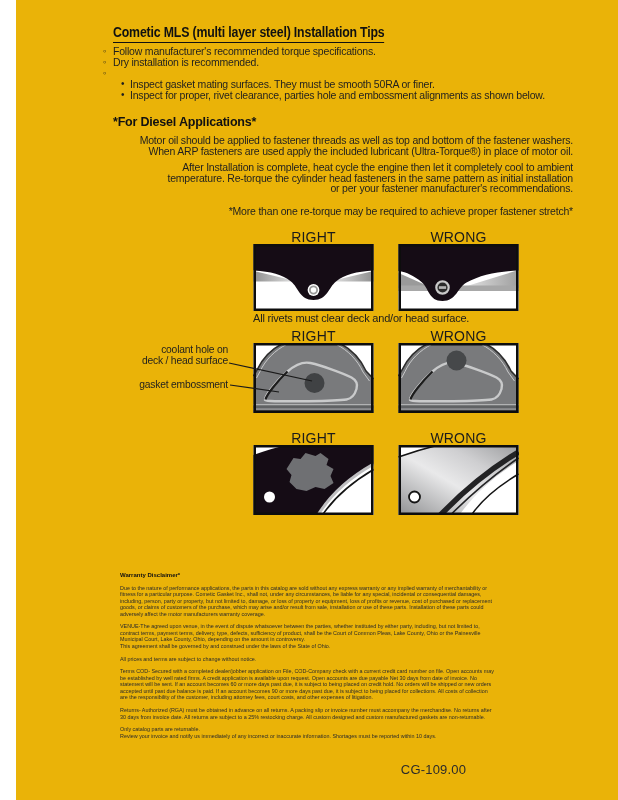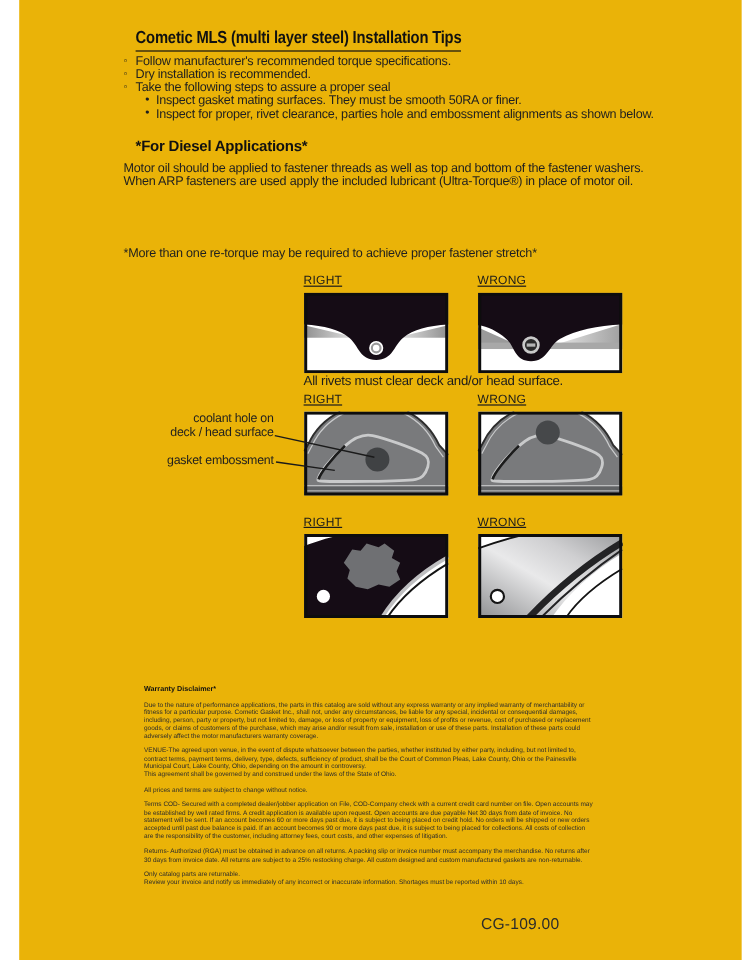--- a/index.html
+++ b/index.html
@@ -11,26 +11,26 @@
          border-bottom:1.6px solid #111;padding-bottom:2px;transform:scaleX(.85);
          transform-origin:left top;white-space:nowrap;}
 
   .tips{left:87px;top:46px;font-size:10.5px;line-height:10.9px;color:#1f1f1f;}
   .b-row{display:flex;}
   .b-marker{width:10px;font-size:9.5px;}
   .sb-row{display:flex;margin-left:18px;}
   .sb-marker{width:9px;font-size:10px;}
 
   .diesel-h{left:97px;top:115px;font-size:12.5px;font-weight:bold;color:#111;}
-  .para{left:87px;font-size:10.5px;line-height:10.5px;color:#1f1f1f;white-space:pre-line;width:460px;}
+  .para{left:97px;font-size:10.5px;line-height:10.5px;color:#1f1f1f;white-space:pre-line;width:460px;text-align:right;}
   .p1{top:135px;}
   .p2{top:162px;}
   .p3{top:206px;}
 
-  .fig-label{width:121px;font-size:10px;color:#1b1b1b;letter-spacing:.2px;text-decoration:underline;}
+  .fig-label{width:121px;text-align:center;font-size:14px;color:#1b1b1b;letter-spacing:.2px;}
   .lab-r1{left:237px;top:229px;} .lab-w1{left:382px;top:229px;}
   .lab-r2{left:237px;top:328px;} .lab-w2{left:382px;top:328px;}
   .lab-r3{left:237px;top:430px;} .lab-w3{left:382px;top:430px;}
   .panel{display:block;}
   .pan-r1{left:237px;top:244px;} .pan-w1{left:382px;top:244px;}
   .pan-r2{left:237px;top:343px;} .pan-w2{left:382px;top:343px;}
   .pan-r3{left:237px;top:445px;} .pan-w3{left:382px;top:445px;}
   .caption{left:237px;font-size:11px;color:#1c1c1c;white-space:pre-line;line-height:12px;}
   .cap1{top:312px;} .cap2{top:414px;} .cap3{top:516px;}
 
@@ -59,35 +59,37 @@
     <div class="b-row">
       <span class="b-marker">◦</span>
       <span>Follow manufacturer's recommended torque specifications.</span>
     </div>
     <div class="b-row">
       <span class="b-marker">◦</span>
       <span>Dry installation is recommended.</span>
     </div>
     <div class="b-row">
       <span class="b-marker">◦</span>
-      <span>Take the following steps to assure a proper seal</span>
     </div>
     <div class="sb-row">
       <span class="sb-marker">•</span>
       <span>Inspect gasket mating surfaces.  They must be smooth 50RA or finer.</span>
     </div>
     <div class="sb-row">
       <span class="sb-marker">•</span>
       <span>Inspect for proper, rivet clearance, parties hole and embossment alignments as shown below.</span>
     </div>
   </div>
 
   <div class="abs diesel-h">*For Diesel Applications*</div>
   <div class="abs para p1">Motor oil should be applied to fastener threads as well as top and bottom of the fastener washers.
 When ARP fasteners are used apply the included lubricant (Ultra-Torque®) in place of motor oil.</div>
+  <div class="abs para p2">After Installation is complete, heat cycle the engine then let it completely cool to ambient
+temperature. Re-torque the cylinder head fasteners in the same pattern as initial installation
+or per your fastener manufacturer's recommendations.</div>
   <div class="abs para p3">*More than one re-torque may be required to achieve proper fastener stretch*</div>
 
   <div class="abs fig-label lab-r1">RIGHT</div>
   <div class="abs fig-label lab-w1">WRONG</div>
 
   <svg class="abs panel pan-r1" width="121" height="67" viewBox="0 0 120 67">
     <defs>
       <linearGradient id="gw1" x1="0" y1="0" x2="1" y2="0">
         <stop offset="0" stop-color="#8f8f8f"></stop>
           <stop offset="1" stop-color="#e8e8e8"></stop>

